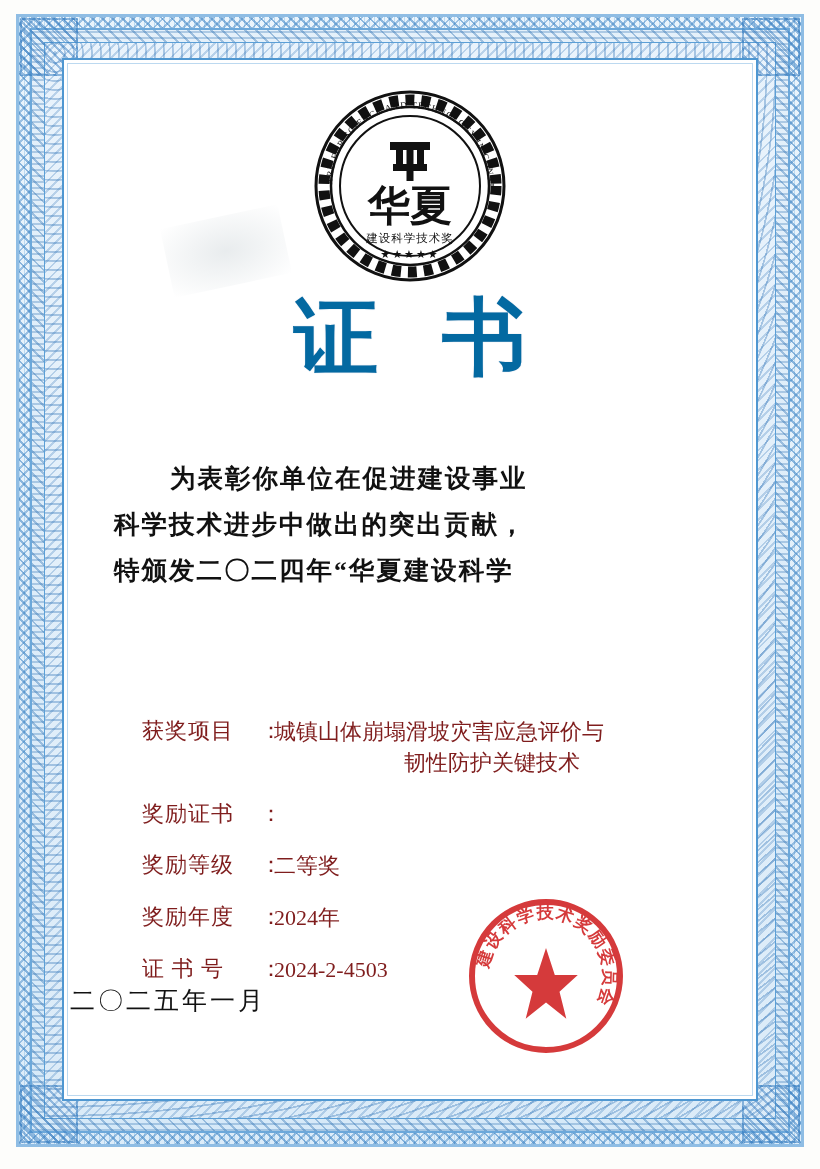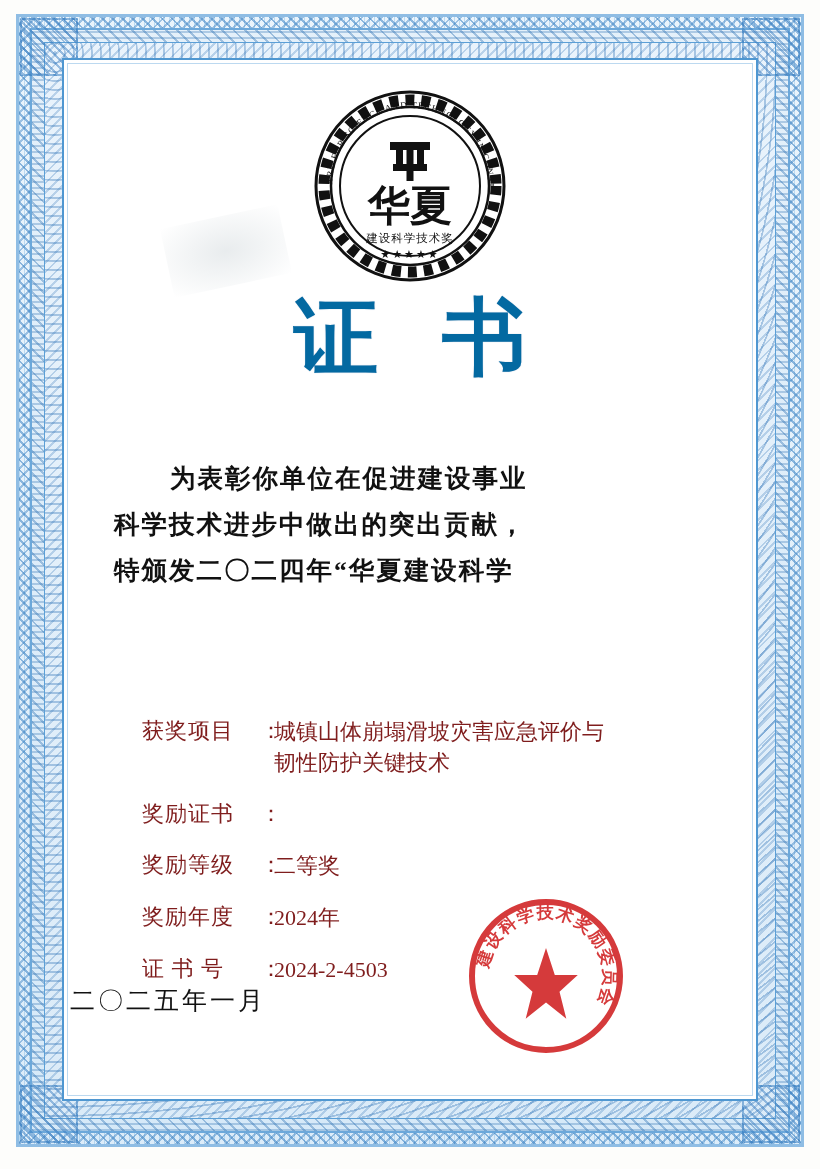--- a/index.html
+++ b/index.html
@@ -182,21 +182,21 @@
     white-space: nowrap;
   }
   .field-colon {
     flex: 0 0 auto;
     width: 14px;
   }
   .field-value {
     flex: 1 1 auto;
     line-height: 31px;
   }
-  .field-value .line2 { display: block; }
+  .field-value .line2 { display: block; text-align: center; }
 
   
   .seal {
     position: absolute;
     left: 396px;
     top: 830px;
     width: 160px;
     height: 160px;
     opacity: 0.88;
   }

